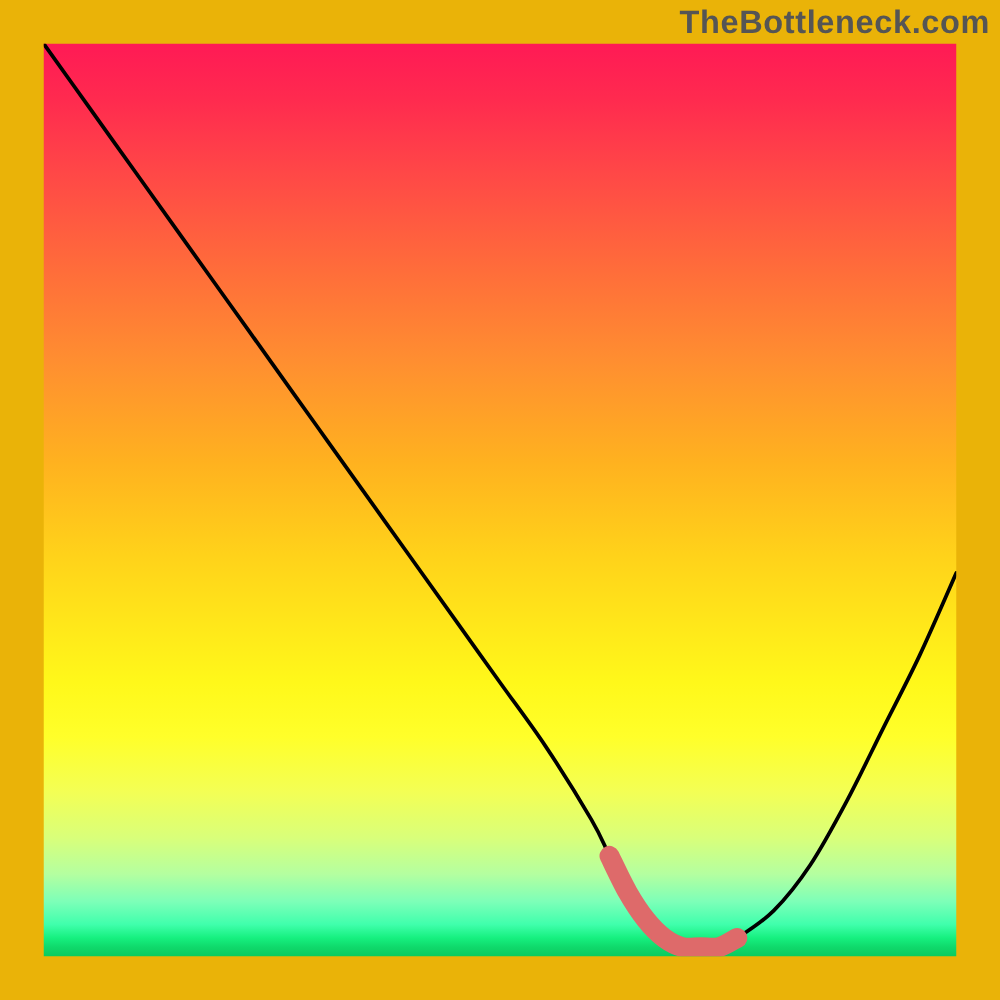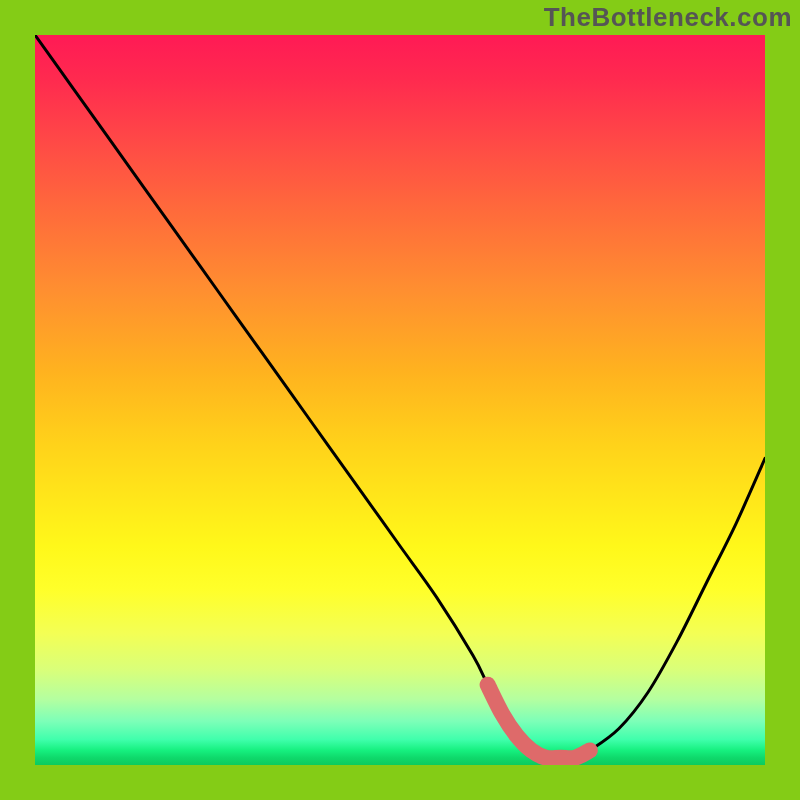--- a/index.html
+++ b/index.html
@@ -8,21 +8,21 @@
     width: 800px;
     height: 800px;
     background: #000;
     overflow: hidden;
     font-family: Arial, Helvetica, sans-serif;
   }
   .frame {
     position: relative;
     width: 800px;
     height: 800px;
-    background: #84cc16;
+    background: #eab308;
   }
   .watermark {
     position: absolute;
     top: 2px;
     right: 8px;
     color: #555;
     font-size: 26px;
     font-weight: 600;
     letter-spacing: 0.5px;
     user-select: none;

